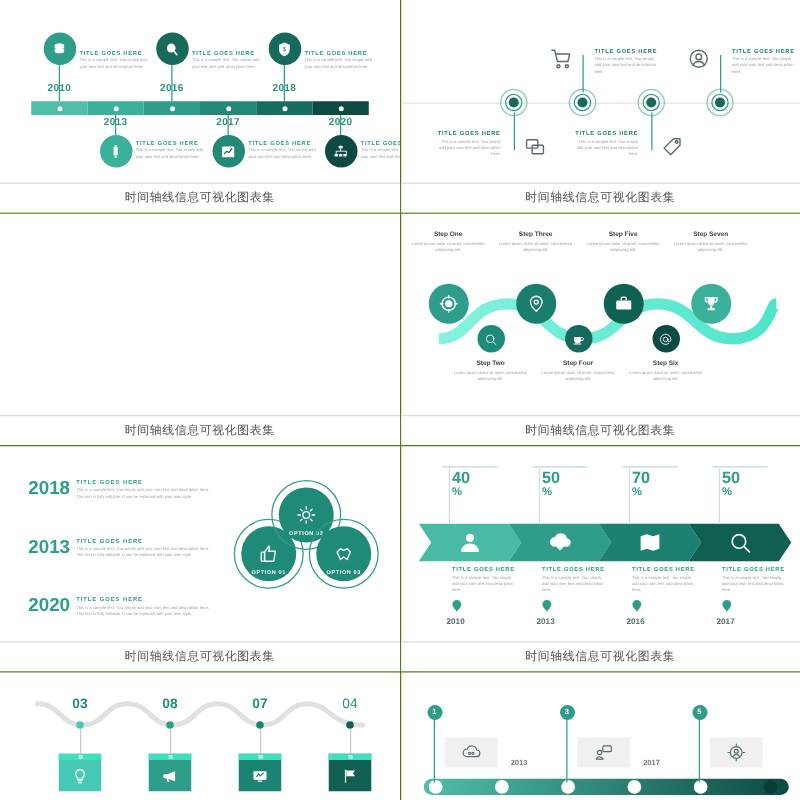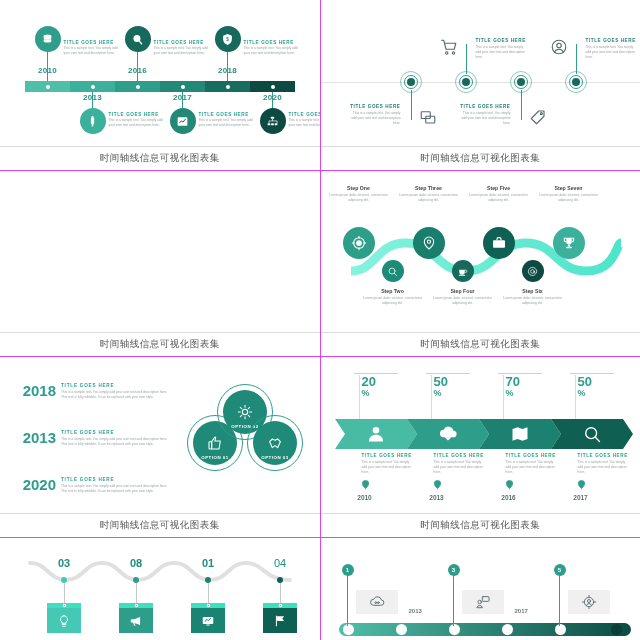--- a/index.html
+++ b/index.html
@@ -1,19 +1,19 @@
 <!DOCTYPE html>
 <html><head>
 <meta charset="utf-8">
 <style>
   * { box-sizing: border-box; margin:0; padding:0; }
   html,body { width:640px; height:640px; background:#ffffff;
     font-family:"Liberation Sans", sans-serif; overflow:hidden; }
   #grid { display:grid; grid-template-columns:1fr 1fr;
-    grid-template-rows:170px 185px 180px 105px; width:640px; height:640px; background:#d946ef; gap:1px;}
+    grid-template-rows:170px 185px 180px 105px; width:640px; height:640px; background:#4d7c0f; gap:1px;}
   .slide { background:#fff; position:relative; overflow:hidden; display:flex; flex-direction:column; }
   .canvas { flex:1; position:relative; overflow:hidden; }
   .cap { height:24px; background:#fff; display:flex; align-items:center; justify-content:center;
      font-size:9.5px; color:#555; border-top:1px solid #d9dbdc; letter-spacing:.5px;}
   .ttl { font-size:4.6px; font-weight:bold; color:#2aa08c; letter-spacing:.6px; white-space:nowrap;}
   .ttl.dk { color:#1f7f70; }
   .bdy { font-size:3.3px; color:#9aa3a6; line-height:1.55; }
   .yr { font-size:8px; color:#2b8f7e; font-weight:bold; letter-spacing:.3px;}
   .circ { border-radius:50%; display:flex; align-items:center; justify-content:center; color:#fff;}
   .stem { position:absolute; width:1.2px; background:#2e9e8a; }
@@ -390,21 +390,21 @@
       <div id="s6nodes">
           <div style="position: absolute; left: 45px; top: 67px; width: 20px; height: 20px;">
             <svg width="20" height="20" viewBox="0 0 24 24" fill="#fff" stroke="#fff" stroke-width="0">
               <circle cx="12" cy="7.5" r="4"></circle>
               <path d="M3.5 21c0-5 3.8-8 8.5-8s8.5 3 8.5 8z"></path>
             </svg>
           </div>
           <div style="position: absolute; left: 33px; top: 16px; width: 44px; height: 1px; background: rgb(191, 216, 211);"></div>
           <div style="position: absolute; left: 38px; top: 18px; width: 1px; height: 44px; background: rgb(207, 224, 220);"></div>
           <div style="position: absolute; left: 41px; top: 18px; width: 40px; text-align: left;">
-            <div class="pct">20</div>
+            <div class="pct">40</div>
             <div class="pctp" style="margin-top: 1px;">%</div>
           </div>
           <div style="position: absolute; left: 41px; top: 96px; width: 52px;">
             <div class="ttl">TITLE GOES HERE</div>
             <div class="bdy" style="margin-top: 2px;">This is a sample text. You simply add your own text and description here.</div>
           </div>
           <div style="position: absolute; left: 39px; top: 122px; width: 9px; height: 12px;">
             <svg width="11" height="11" viewBox="0 0 24 24" fill="#2e9e8a" stroke="#2e9e8a" stroke-width="1.6" stroke-linecap="round" stroke-linejoin="round">
               <path d="M12 21s7-6.2 7-11a7 7 0 1 0-14 0c0 4.8 7 11 7 11z"></path>
               <circle cx="12" cy="10" r="2.4"></circle>
@@ -511,21 +511,21 @@
           <div class="card7" style="left: 119px; top: 65px; background: rgb(46, 158, 138);">
             <div class="top">
               <i></i>
             </div>
             <div style="display: flex; align-items: center; justify-content: center; height: 25px;">
               <svg width="14" height="14" viewBox="0 0 24 24" fill="#fff" stroke="#fff" stroke-width="0">
                 <path d="M3 10v4l4 1 2 5h2l-1.5-4.6L19 19V5L9 9H5z"></path>
               </svg>
             </div>
           </div>
-          <div style="position: absolute; left: 195px; top: 19px; width: 26px; text-align: center; font-size: 11px; font-weight: bold; color: rgb(31, 143, 125);">01</div>
+          <div style="position: absolute; left: 195px; top: 19px; width: 26px; text-align: center; font-size: 11px; font-weight: bold; color: rgb(31, 143, 125);">07</div>
           <div style="position: absolute; left: 205px; top: 39px; width: 6px; height: 6px; border-radius: 50%; background: rgb(26, 131, 114);"></div>
           <div style="position: absolute; left: 207.5px; top: 45px; width: 1px; height: 20px; background: rgb(201, 201, 201);"></div>
           <div class="card7" style="left: 191px; top: 65px; background: rgb(26, 131, 114);">
             <div class="top">
               <i></i>
             </div>
             <div style="display: flex; align-items: center; justify-content: center; height: 25px;">
               <svg width="14" height="14" viewBox="0 0 24 24" fill="#fff" stroke="#fff" stroke-width="0">
                 <rect x="3" y="5" width="18" height="12" rx="1.5"></rect>
                 <rect x="9" y="18" width="6" height="1.6"></rect>

